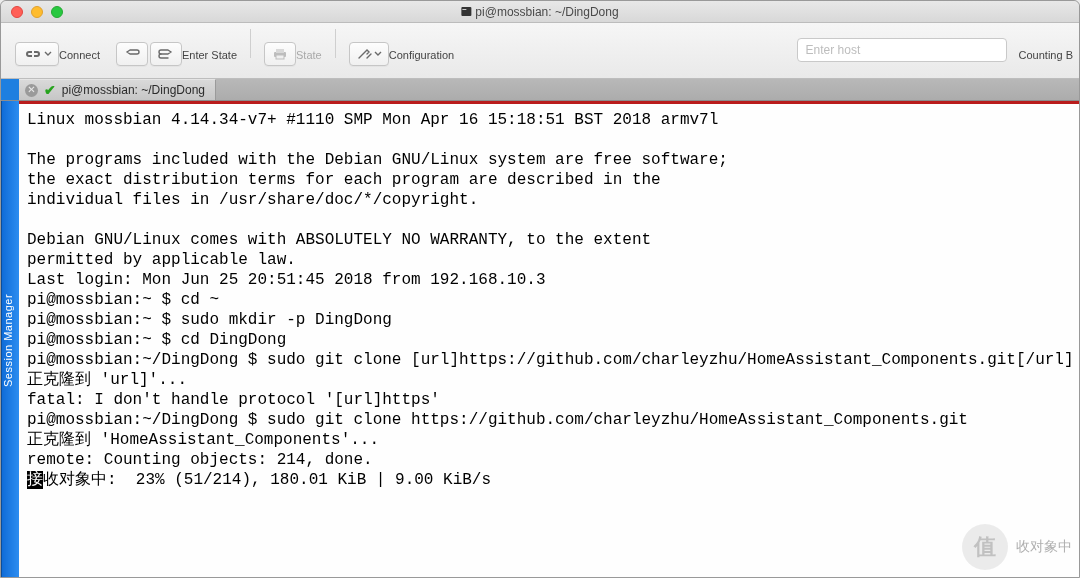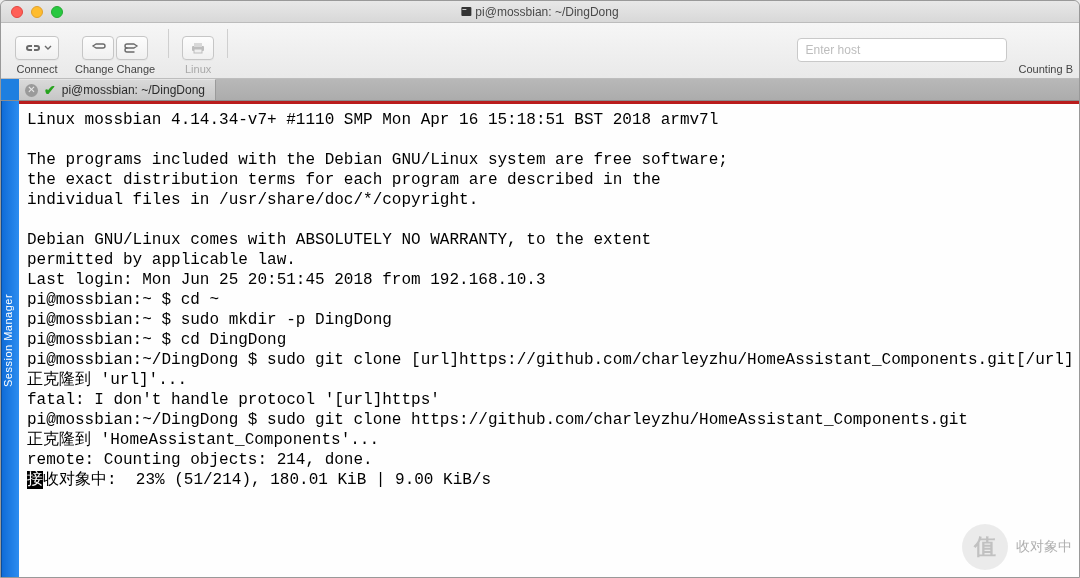--- a/index.html
+++ b/index.html
@@ -26,21 +26,21 @@
     position: relative;
   }
   .mini-term::after { content:""; position:absolute; left:1px; top:2px; width:4px; height:1px; background:#ccc; }
 
   
   .toolbar {
     height: 56px; background: linear-gradient(#f6f6f6, #e9e9e9);
     border-bottom: 1px solid #bdbdbd; display: flex; align-items: stretch;
     padding: 0 6px; position: relative;
   }
-  .tgroup { display: flex; flex-direction: column; align-items: center; justify-content: flex-end; padding: 12px 8px 3px; }
+  .tgroup { display: flex; flex-direction: row; align-items: center; justify-content: flex-end; padding: 12px 8px 3px; }
   .tbuttons { display: flex; gap: 2px; margin-bottom: 3px; }
   .tbtn {
     height: 24px; min-width: 30px; padding: 0 6px;
     background: linear-gradient(#fdfdfd, #f0f0f0);
     border: 1px solid #c6c6c6; border-radius: 4px;
     display: flex; align-items: center; justify-content: center;
     box-shadow: 0 1px 0 rgba(0,0,0,0.03);
   }
   .tlabel { font-size: 11px; color: #444; }
   .tlabel.dis { color: #a9a9a9; }
@@ -138,40 +138,53 @@
           <path d="M7 3H14a2 2 0 010 4H7M4 5l3-2M4 5l3 2" stroke="#6a6a6a" stroke-width="1.4" fill="none" stroke-linecap="round"></path>
         </svg>
       </div>
       <div class="tbtn">
         <svg width="18" height="14" viewBox="0 0 18 14">
           <path d="M11 3H4a2 2 0 000 4h7M14 5l-3-2M14 5l-3 2" stroke="#6a6a6a" stroke-width="1.4" fill="none" stroke-linecap="round"></path>
           <path d="M11 11H4a2 2 0 010-4" stroke="#6a6a6a" stroke-width="1.4" fill="none" stroke-linecap="round"></path>
         </svg>
       </div>
     </div>
-    <div class="tlabel">Change Change</div>
+    <div class="tlabel">Enter State</div>
   </div>
 
   <div class="vsep-tool"></div>
 
   <div class="tgroup">
     <div class="tbuttons">
       <div class="tbtn">
         <svg width="18" height="14" viewBox="0 0 18 14">
           <rect x="3" y="5" width="12" height="5" rx="1" fill="#bdbdbd"></rect>
           <rect x="5" y="2" width="8" height="4" fill="#d8d8d8"></rect>
           <rect x="5" y="8" width="8" height="4" fill="#efefef" stroke="#bdbdbd"></rect>
         </svg>
       </div>
     </div>
-    <div class="tlabel dis">Linux</div>
+    <div class="tlabel dis">State</div>
   </div>
 
   <div class="vsep-tool"></div>
 
+  <div class="tgroup">
+    <div class="tbuttons">
+      <div class="tbtn">
+        <svg width="18" height="14" viewBox="0 0 18 14">
+          <path d="M3 11L9 5M9 5l2-2 2 2-2 2M11 11l4-4" stroke="#6a6a6a" stroke-width="1.4" fill="none" stroke-linecap="round"></path>
+        </svg>
+        <svg width="8" height="14" viewBox="0 0 8 14">
+            <path d="M1 5l3 3 3-3" stroke="#6a6a6a" stroke-width="1.4" fill="none"></path>
+          </svg>
+      </div>
+    </div>
+    <div class="tlabel">Configuration</div>
+  </div>
 
   <div class="tspacer"></div>
 
   <div class="hostwrap">
     <input class="hostinput" placeholder="Enter host" style="">
     <div class="tlabel" style="height:13px;"></div>
   </div>
 
   <div class="tgroup" style="padding-right:0">
     <div class="tbuttons" style="height:24px;"></div>

